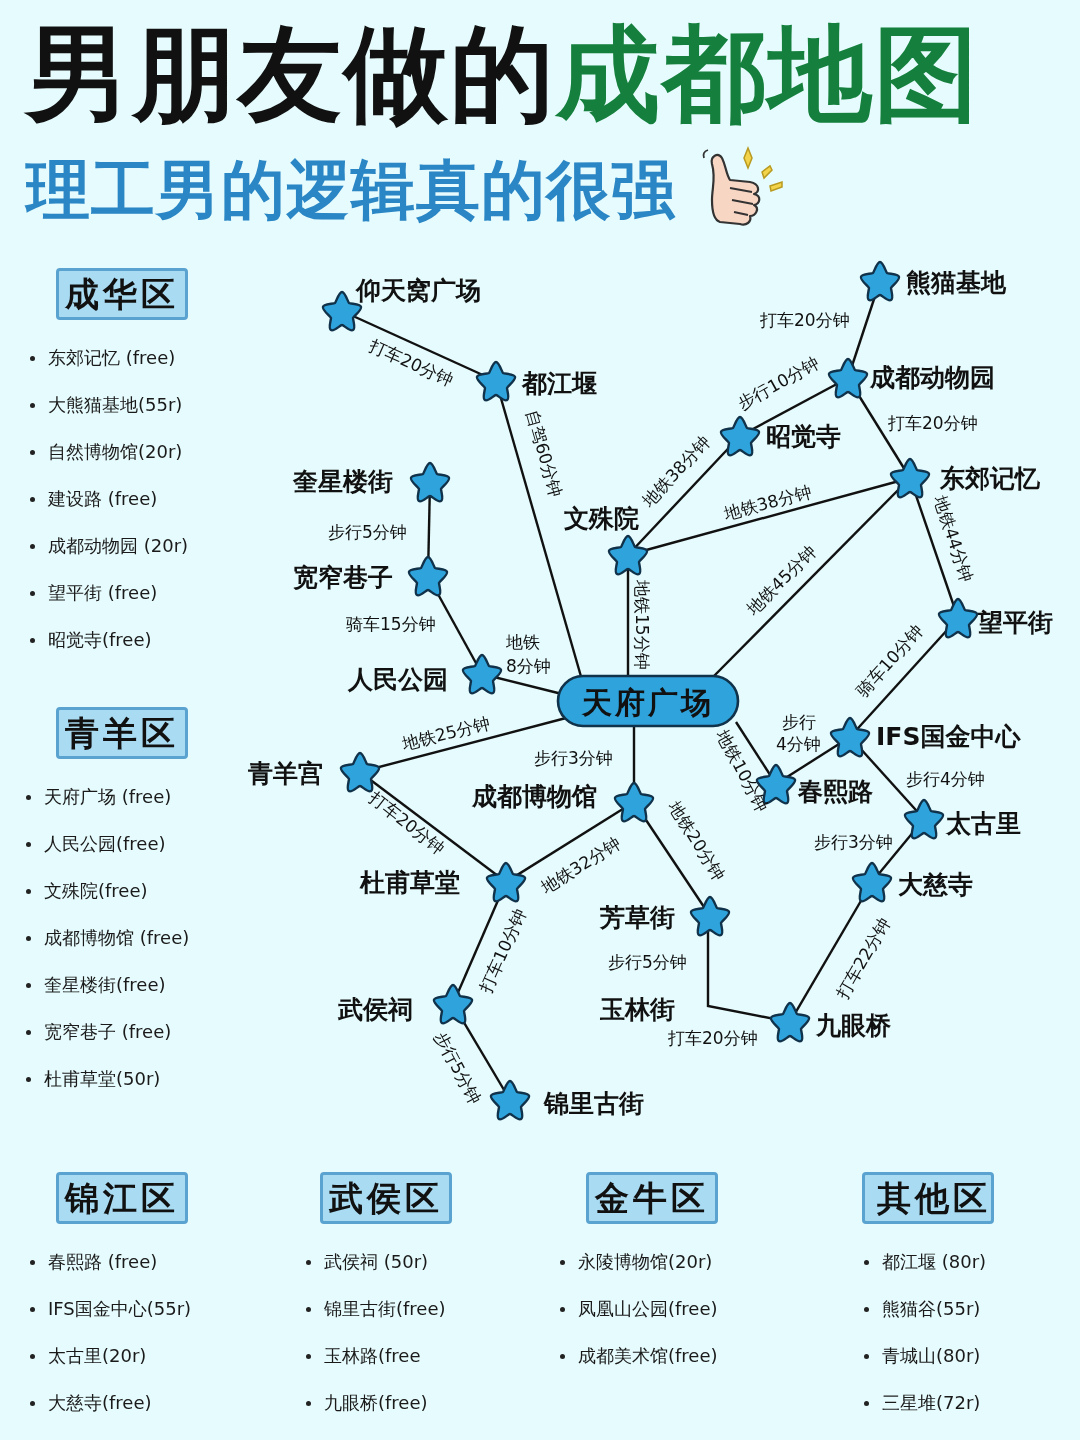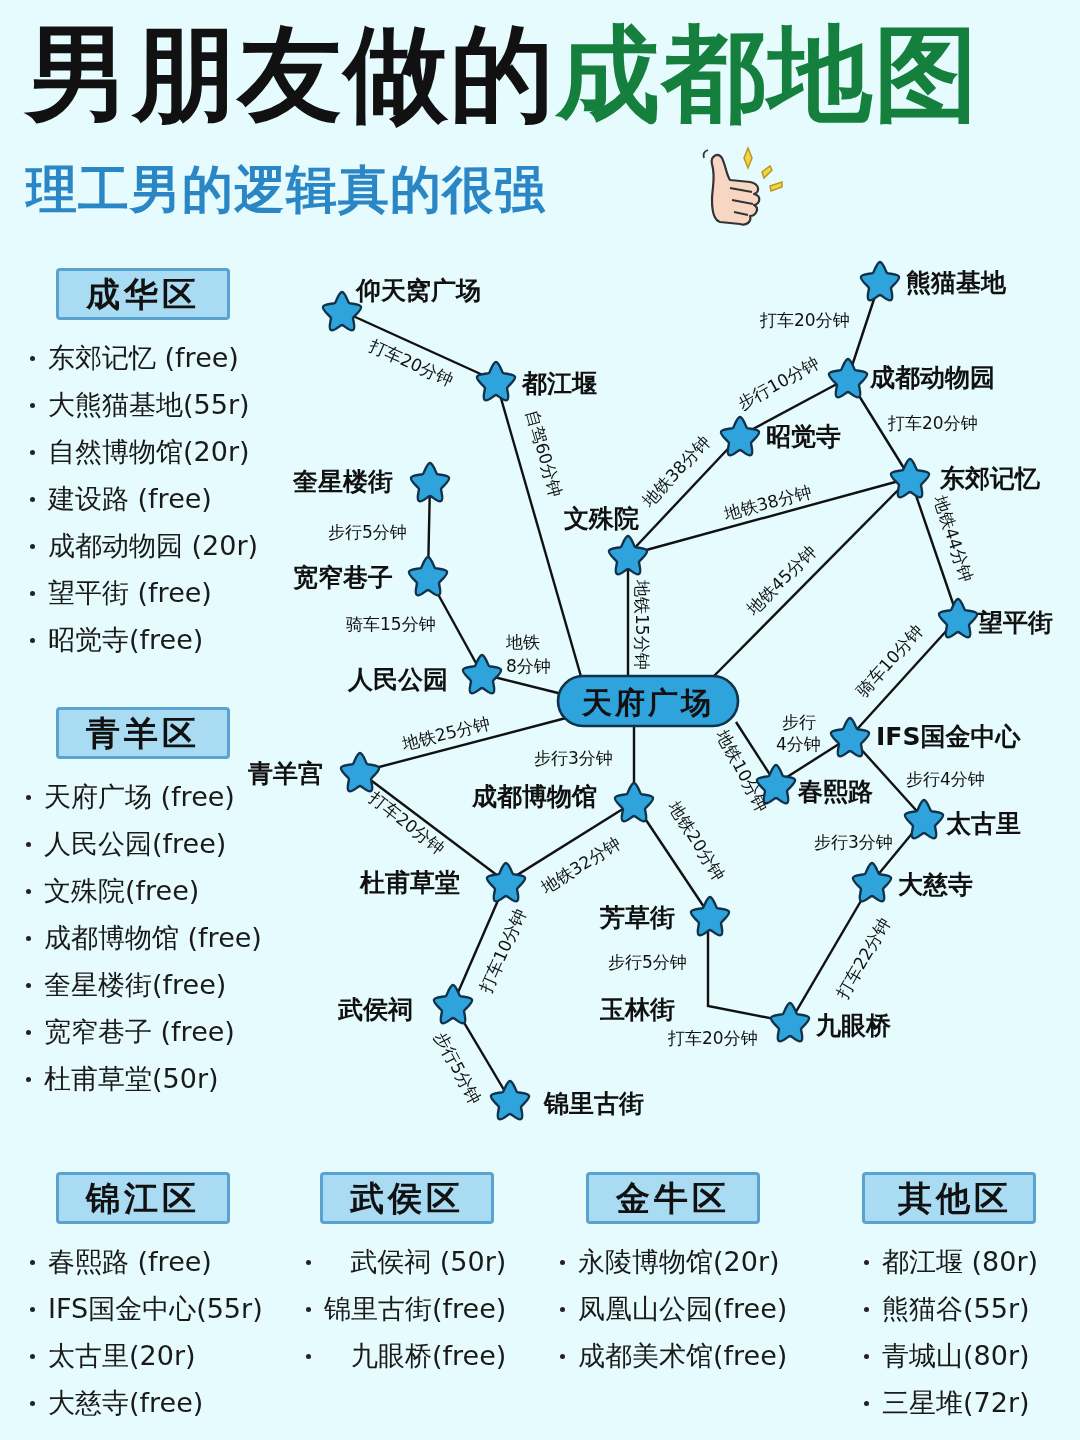--- a/index.html
+++ b/index.html
@@ -11,33 +11,33 @@
     position: relative;
   }
   .title {
     position: absolute; left: 26px; top: 14px;
     font-size: 104px; font-weight: 900; letter-spacing: 2px;
     line-height: 120px; white-space: nowrap; color: #111;
   }
   .title .accent { color: #15803d; }
   .subtitle {
     position: absolute; left: 26px; top: 150px;
-    font-size: 51px; font-weight: 900; color: #2a86c4;
+    font-size: 64px; font-weight: 900; color: #2a86c4;
     line-height: 80px; white-space: nowrap; letter-spacing: 1px;
   }
   .thumb { position: absolute; left: 690px; top: 130px; width: 100px; height: 100px; }
   .district-badge {
-    position: absolute; width: 174px; height: 52px;
+    position: absolute; width: 132px; height: 52px;
     background: #a9dcf3; border: 3px solid #5aa2cf; border-radius: 4px;
     box-sizing: border-box; text-align: center;
     font-size: 34px; font-weight: 900; line-height: 46px; letter-spacing: 4px;
   }
   .list { position: absolute; margin: 0; padding: 0; list-style: none; }
   .list li {
-    font-size: 27px; height: 47px; line-height: 47px; white-space: nowrap;
+    font-size: 18px; height: 47px; line-height: 47px; white-space: nowrap;
     position: relative; padding-left: 20px; color: #1a1a1a;
   }
   .list li::before {
     content: ""; position: absolute; left: 2px; top: 22px;
     width: 5px; height: 5px; border-radius: 50%; background: #222;
   }
   svg.map { position: absolute; left: 0; top: 0; }
   .node-label { font-size: 25px; font-weight: 700; fill: #111; }
   .edge-label { font-size: 17px; fill: #111; }
 </style>
@@ -79,23 +79,24 @@
 
 <div class="district-badge" style="left:56px; top:1172px;">锦江区</div>
 <ul class="list" style="left:28px; top:1238px;">
   <li>春熙路 (free)</li>
   <li>IFS国金中心(55r)</li>
   <li>太古里(20r)</li>
   <li>大慈寺(free)</li>
 </ul>
 
 <div class="district-badge" style="left:320px; top:1172px;">武侯区</div>
-<ul class="list" style="left:304px; top:1238px;text-align:right;">
+<ul class="list" style="left:304px; top:1238px;">
   <li>武侯祠 (50r)</li>
   <li>锦里古街(free)</li>
+  <li>玉林路(free</li>
   <li>九眼桥(free)</li>
 </ul>
 
 <div class="district-badge" style="left:586px; top:1172px;">金牛区</div>
 <ul class="list" style="left:558px; top:1238px;">
   <li>永陵博物馆(20r)</li>
   <li>凤凰山公园(free)</li>
   <li>成都美术馆(free)</li>
 </ul>
 

